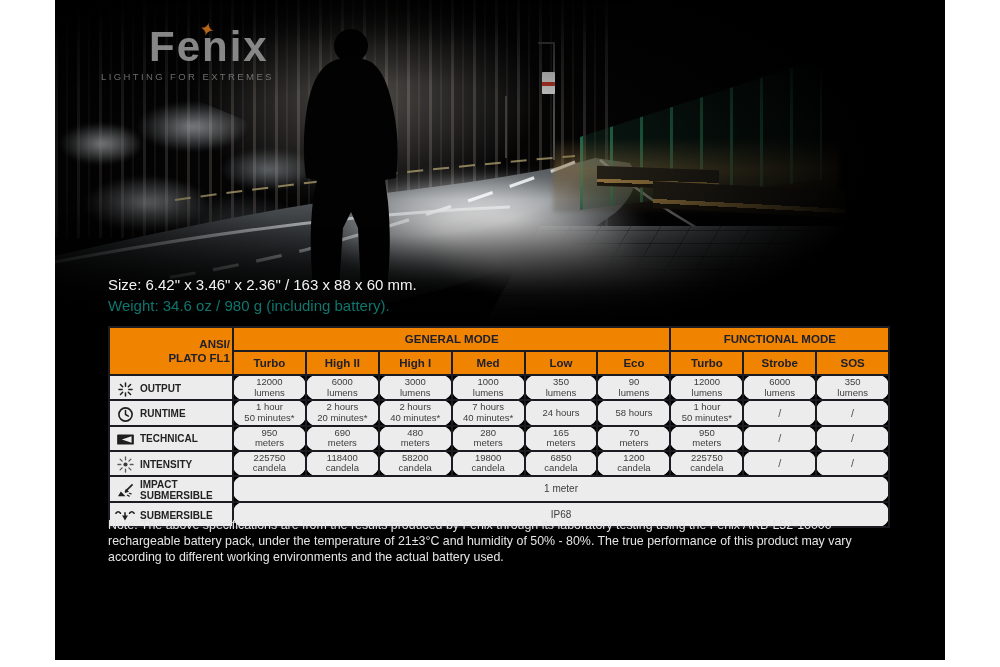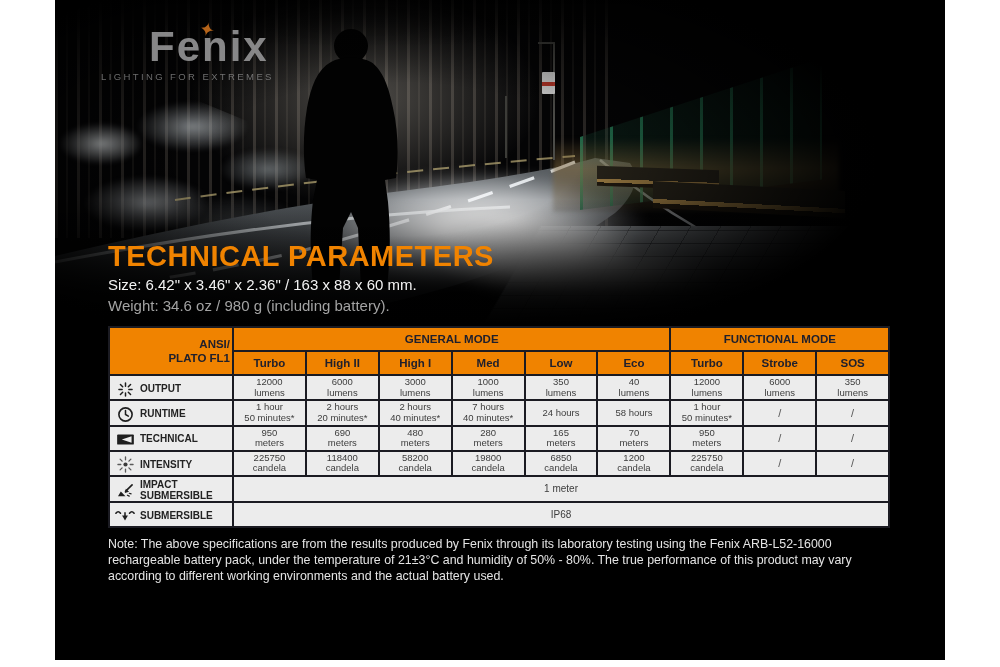--- a/index.html
+++ b/index.html
@@ -61,37 +61,37 @@
 
   
   .logo{position:absolute;left:46px;top:26px;z-index:40;}
   .logo .brand{font-size:42px;font-weight:bold;letter-spacing:2px;color:rgba(152,152,154,.88);line-height:1;margin-left:48px;}
   .logo .star{position:absolute;left:98px;top:-8px;font-size:19px;color:#b5641a;transform:rotate(14deg);}
   .logo .tagline{font-size:9.5px;letter-spacing:2.4px;color:rgba(150,150,150,.72);margin-top:3px;}
 
   
   .heading{position:absolute;left:53px;top:240px;z-index:30;font-size:29px;font-weight:bold;color:var(--accent,#F08300);letter-spacing:.5px;}
   .size-line{position:absolute;left:53px;top:276px;z-index:30;font-size:15px;color:#f2f2f2;}
-  .weight-line{position:absolute;left:53px;top:297px;z-index:30;font-size:15px;color:#a3a3a3;}
+  .weight-line{position:absolute;left:53px;top:297px;z-index:30;font-size:15px;color:#0f766e;}
 
   
   .spec-table{position:absolute;left:53px;top:326px;z-index:30;width:780px;border-collapse:collapse;table-layout:fixed;}
   .spec-table th,.spec-table td{border:2px solid var(--tborder,#1b1b22);white-space:pre-line;overflow:hidden;}
   .spec-table thead th{background:var(--accent,#F08300);color:#20202c;font-size:11.5px;font-weight:bold;text-align:center;padding:1px 2px;height:20px;}
   .spec-table th.corner{text-align:right;padding-left:16px;line-height:1.25;}
   .spec-table tbody th{background:var(--cellbg,#ECECEC);height:20px;padding:3px 0 0 5px;text-align:left;}
-  .spec-table tbody td{background:var(--cellbg,#ECECEC);color:#3d3d3d;font-size:9.5px;line-height:1.12;text-align:center;padding:1px 0;height:20px;}
+  .spec-table tbody td{background:var(--cellbg,#ECECEC);color:#3d3d3d;font-size:9.5px;line-height:1.12;text-align:center;padding:1px 0;height:20px;border-radius:11px;}
   .row-label{display:flex;align-items:center;gap:5px;}
   .row-label .icn{width:20px;flex:0 0 20px;display:flex;justify-content:center;}
   .row-label .lbl{font-size:10px;font-weight:bold;color:#222;line-height:1.05;white-space:pre-line;}
   .spec-table td.slash{font-size:11px;color:#555;}
   .spec-table td.spanval{font-size:10px;}
 
   
-  .notes{position:absolute;left:53px;top:537px;z-index:30;width:784px;color:var(--notecol,#E4E4E4);font-size:12.4px;line-height:15.9px;}
+  .notes{position:absolute;left:53px;top:518px;z-index:30;width:784px;color:var(--notecol,#E4E4E4);font-size:12.4px;line-height:15.9px;}
   .notes p{margin:0;}
 </style>
 </head>
 <body>
 
 <div class="panel">
 
   <div class="photo">
     <div class="trees"></div>
     <div class="treeglow"></div>
@@ -128,21 +128,20 @@
     </svg>
     <div class="vignette"></div>
   </div>
 
   <div class="logo">
     <div class="brand">Fenix</div>
     <span class="star">✦</span>
     <div class="tagline">LIGHTING FOR EXTREMES</div>
   </div>
 
-  <div class="heading">TECHNICAL PARAMETERS</div>
   <div class="size-line">Size: 6.42" x 3.46" x 2.36" / 163 x 88 x 60 mm.</div>
   <div class="weight-line">Weight: 34.6 oz / 980 g (including battery).</div>
 
   <table class="spec-table">
     <colgroup>
         <col style="width: 124px;">
         <col style="width: 72.9px;">
         <col style="width: 72.9px;">
         <col style="width: 72.9px;">
         <col style="width: 72.9px;">
@@ -181,21 +180,21 @@
           <td>12000
 lumens</td>
           <td>6000
 lumens</td>
           <td>3000
 lumens</td>
           <td>1000
 lumens</td>
           <td>350
 lumens</td>
-          <td>40
+          <td>90
 lumens</td>
           <td>12000
 lumens</td>
           <td>6000
 lumens</td>
           <td>350
 lumens</td>
         </tr>
         <tr>
           <th><div class="row-label"><span class="icn"><svg width="17" height="17" viewBox="0 0 18 18">

